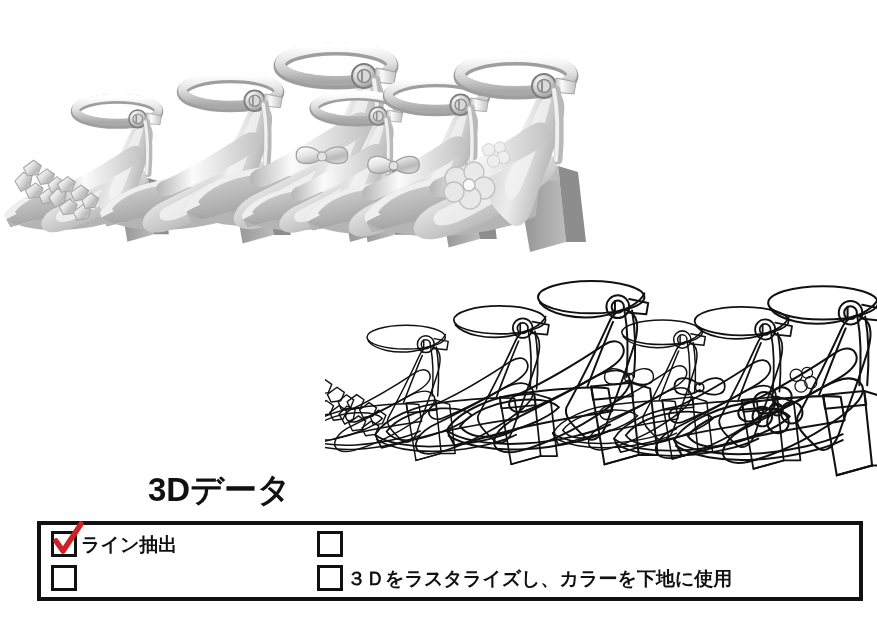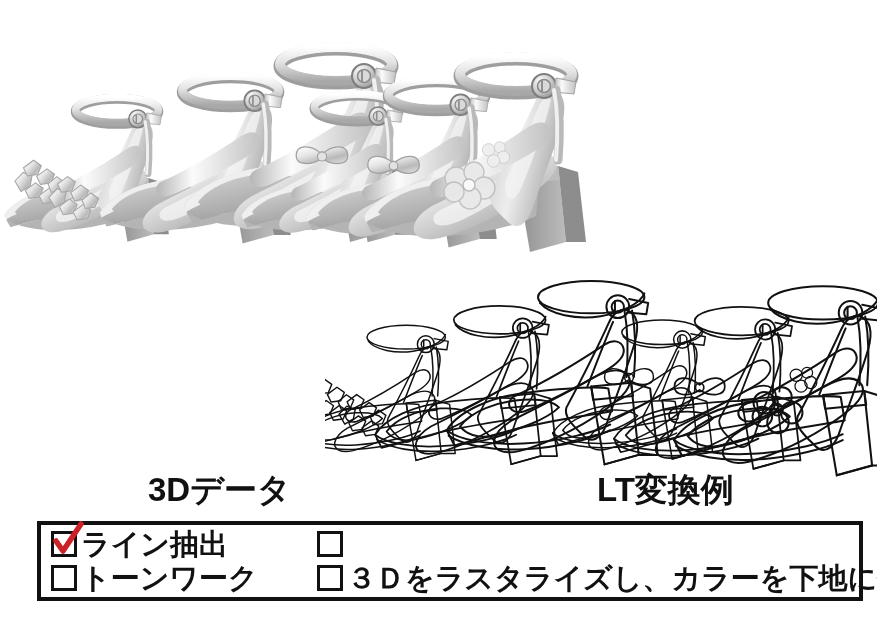--- a/index.html
+++ b/index.html
@@ -66,21 +66,21 @@
     background:#ffffff;
   }
   .check{
     position:absolute;
     left:-4px;top:-13px;
     width:36px;height:36px;
     pointer-events:none;
   }
   .opt-label{
     font-weight:bold;
-    font-size:29px;
+    font-size:19px;
     color:#111111;
     line-height:1;
     white-space:nowrap;
   }
 </style>
 </head>
 <body>
 
 <div id="stage">
 
@@ -343,41 +343,39 @@
             <circle cx="6" cy="-14" r="9"></circle>
             <circle cx="12" cy="2" r="10"></circle>
             <circle cx="-4" cy="8" r="10"></circle>
           </g>
         </g>
       </g>
     </svg>
   </div>
 
   <div class="caption" id="caption-3d">3Dデータ</div>
-  <div class="caption" id="caption-lt">LT変換例</div>
 
   <div id="option-panel">
     <div class="opt-grid">
 
       <div class="opt c1">
         <span class="box">
           <svg class="check" viewBox="0 0 36 36">
             <path d="M6,20 L13,30 L31,3" fill="none" stroke="#cc2127" stroke-width="5.5" stroke-linecap="round" stroke-linejoin="round"></path>
           </svg>
         </span>
         <span class="opt-label">ライン抽出</span>
       </div>
 
       <div class="opt c2">
         <span class="box"></span>
       </div>
 
       <div class="opt c1">
         <span class="box"></span>
-        <span class="opt-label">トーンワーク</span>
       </div>
 
       <div class="opt c2">
         <span class="box"></span>
         <span class="opt-label">３Ｄをラスタライズし、カラーを下地に使用</span>
       </div>
 
     </div>
   </div>
 

